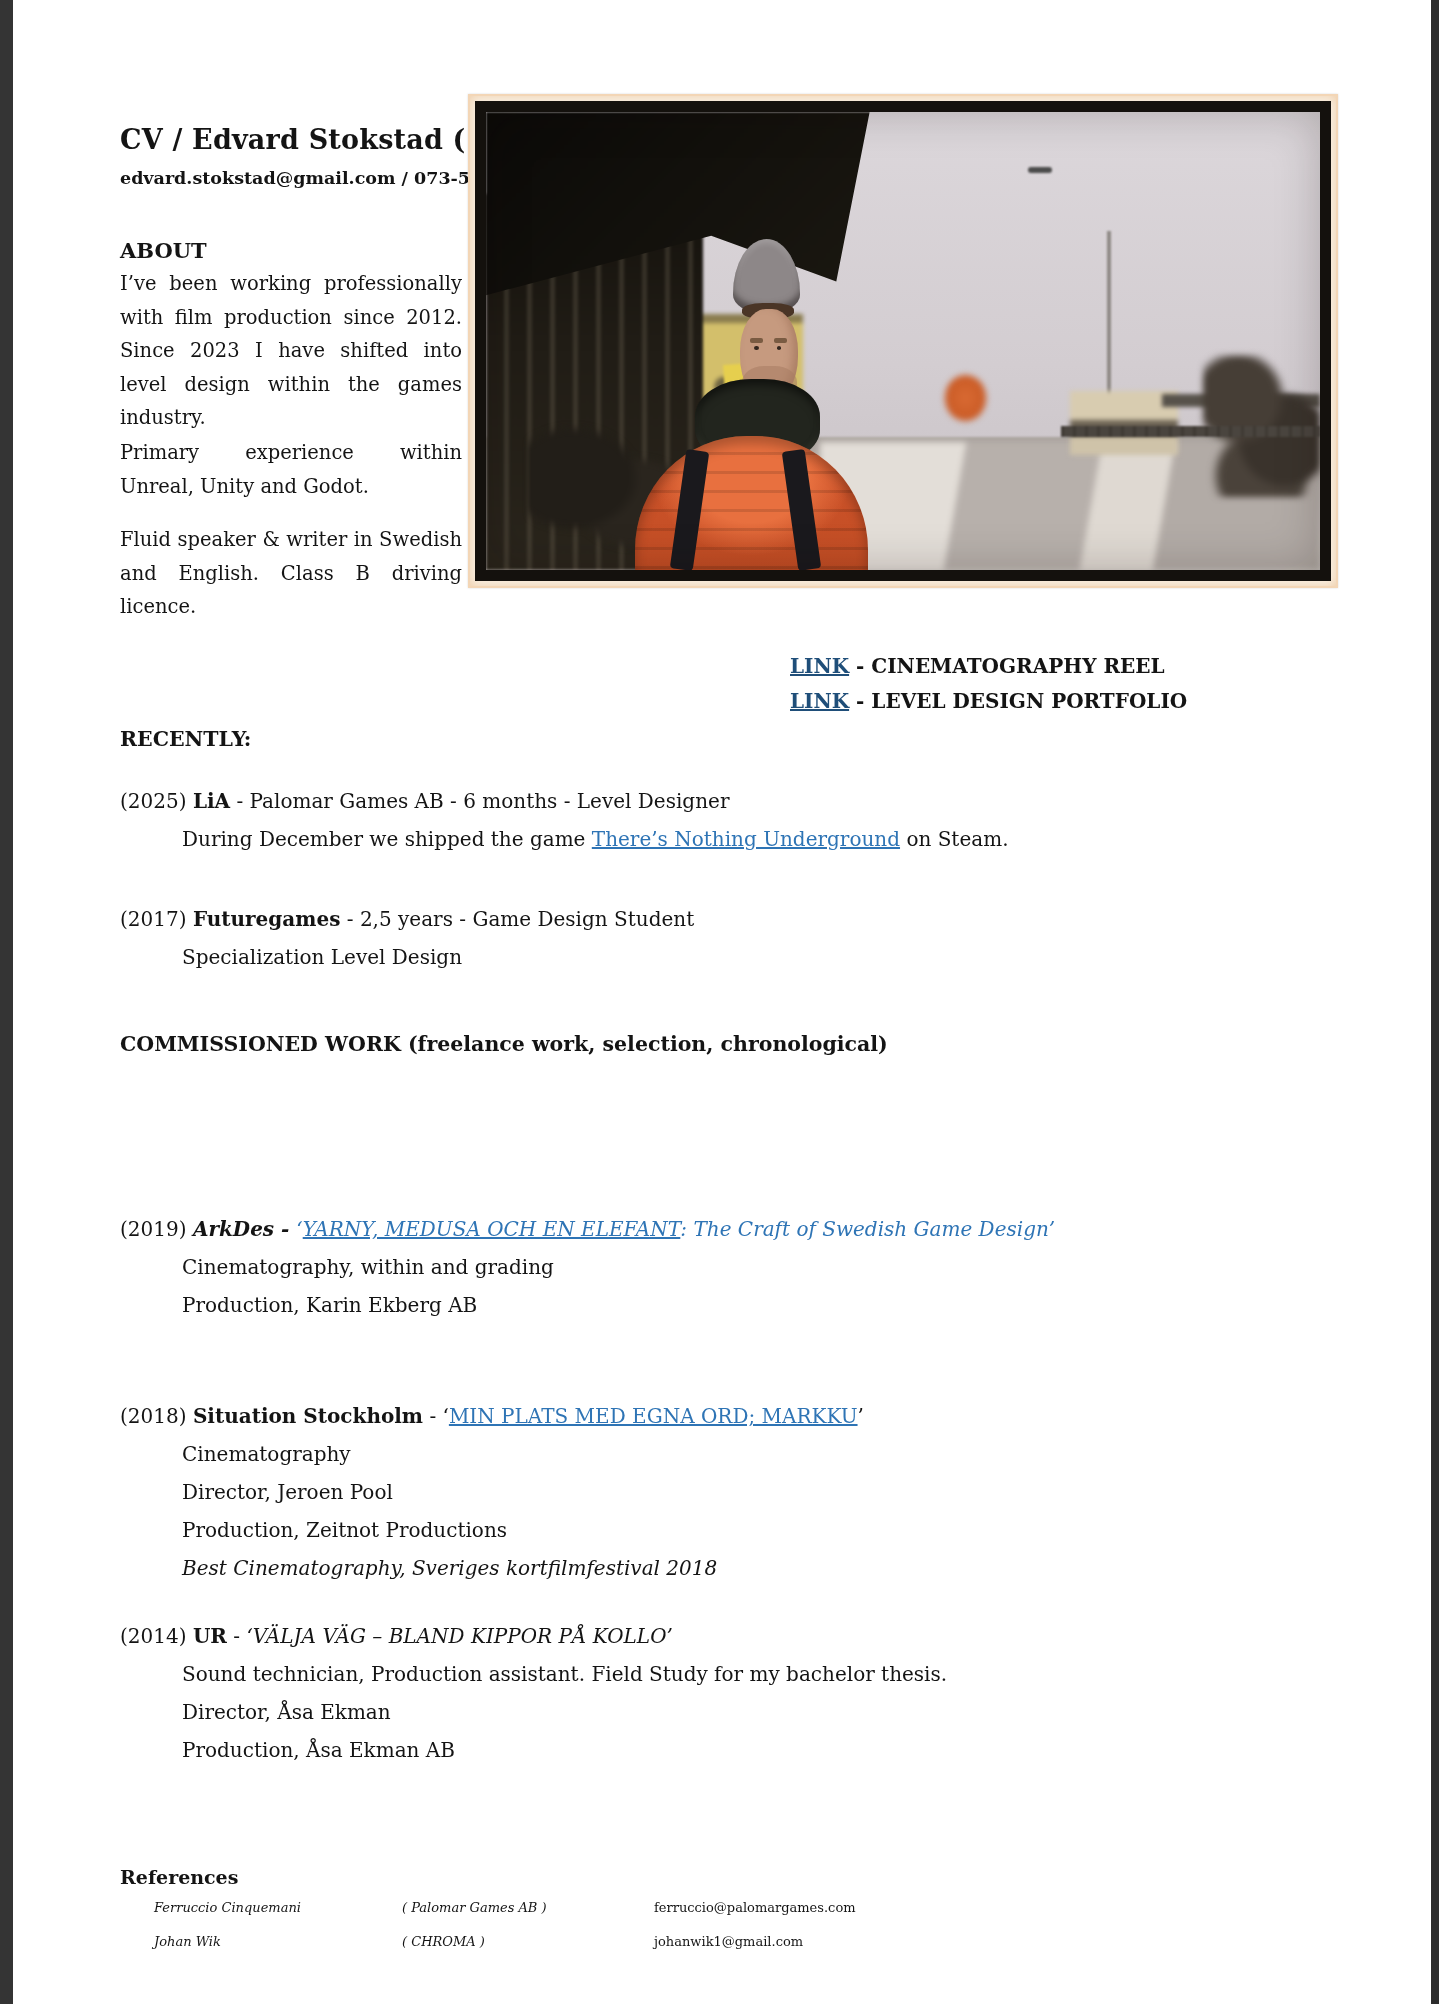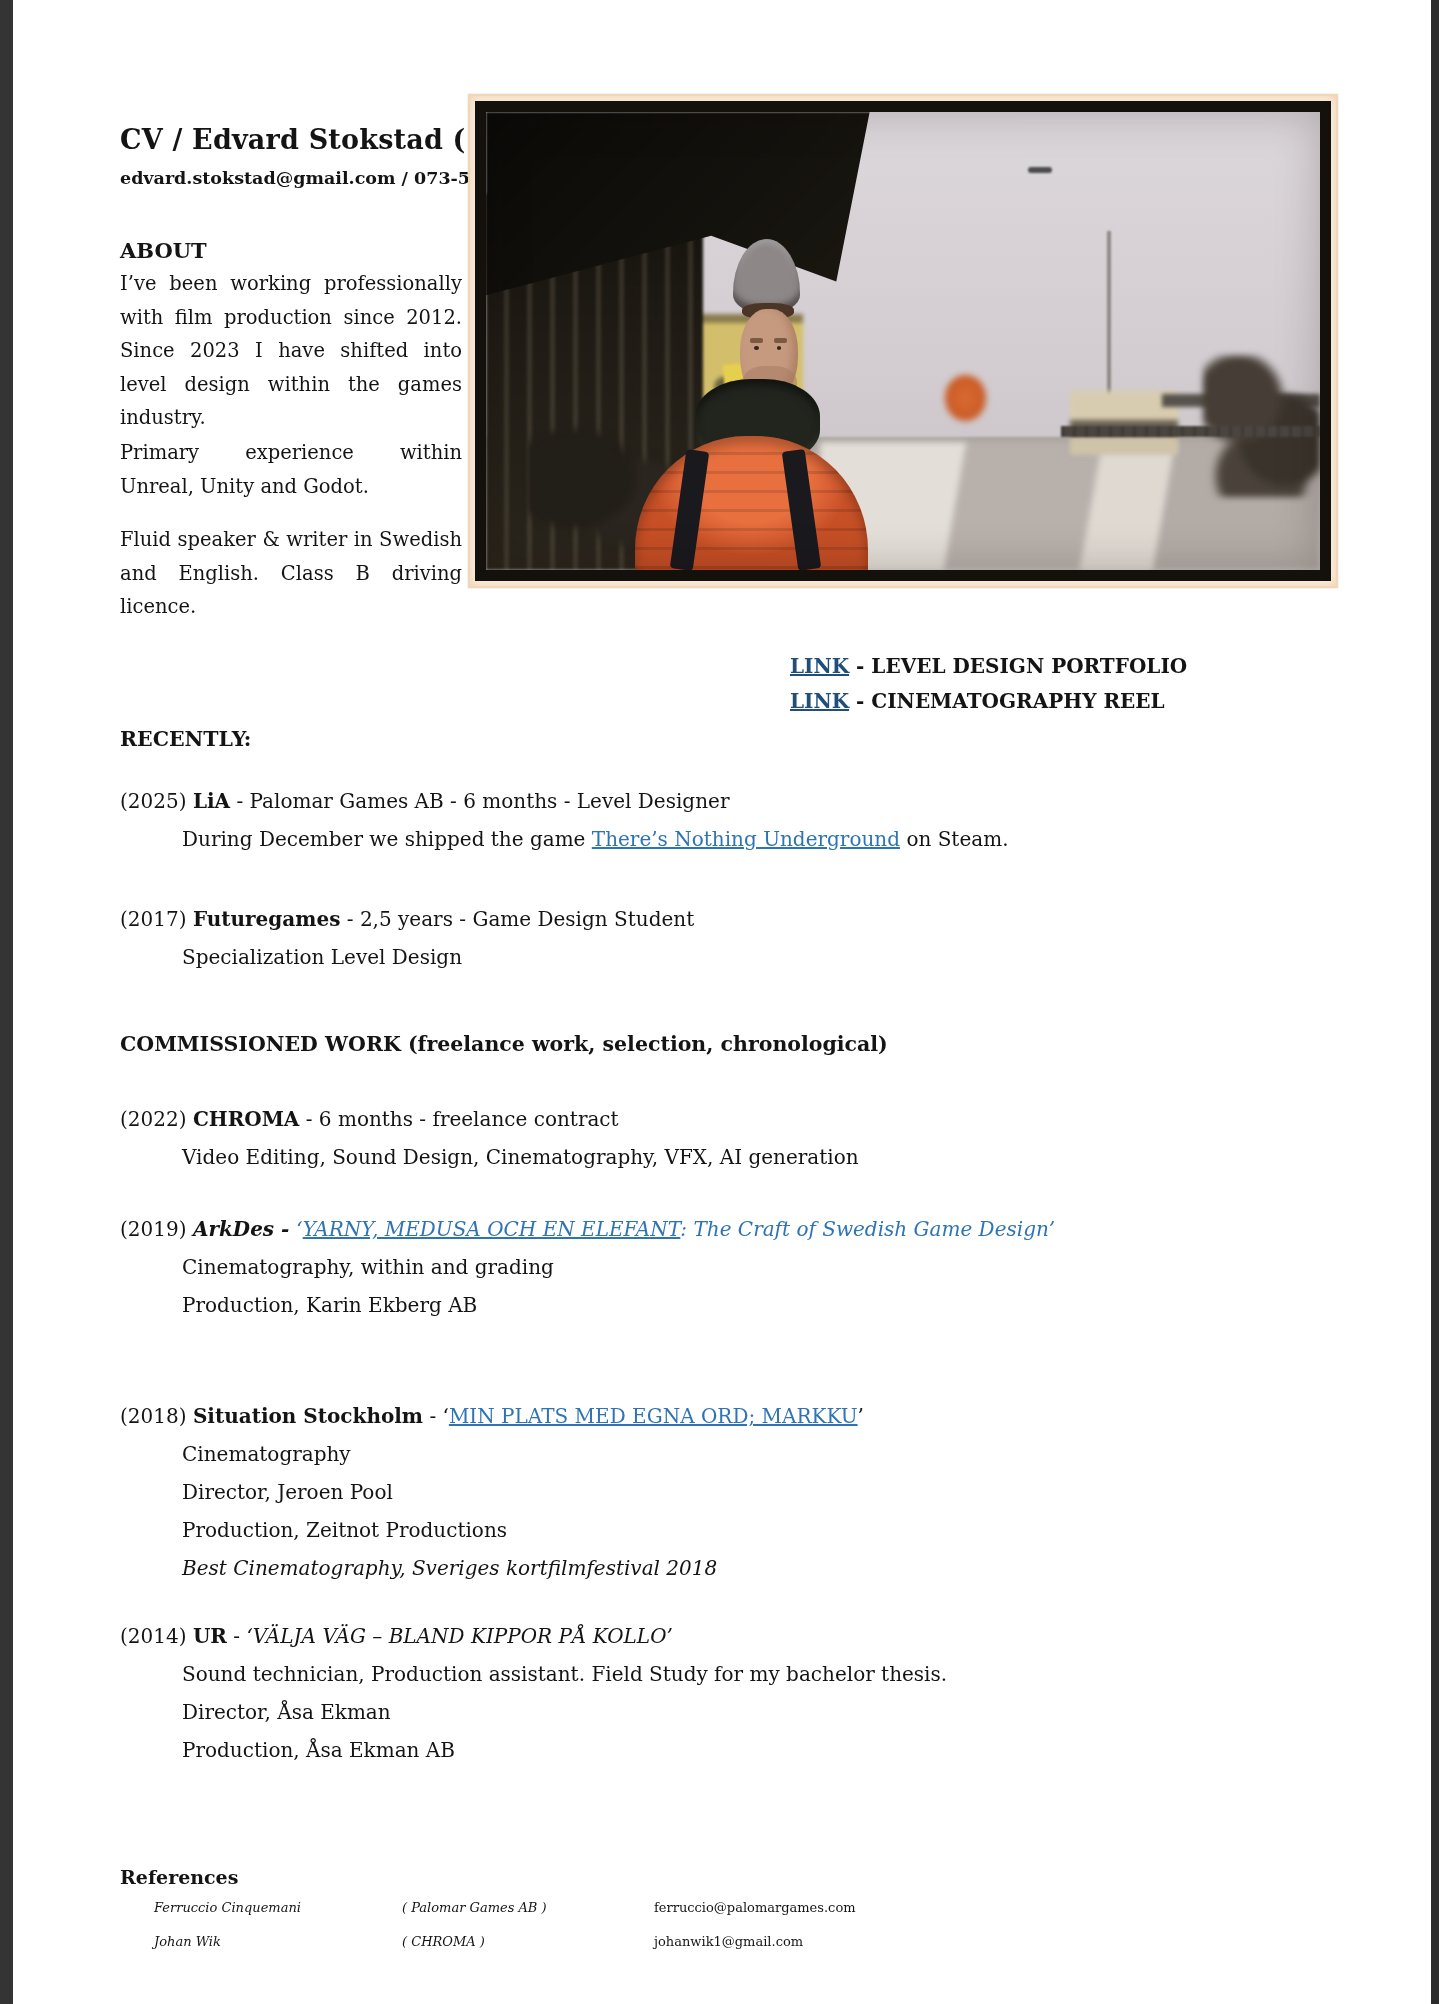--- a/index.html
+++ b/index.html
@@ -148,42 +148,38 @@
           <div class="jacket"></div>
           <div class="strap l"></div>
           <div class="strap r"></div>
         </div>
         <div class="vignette"></div>
       </div>
     </div>
   </div>
 
   <div class="abs links-block">
+    <div><a class="link-navy">LINK</a><span> - CINEMATOGRAPHY REEL</span></div>
     <div><a class="link-navy">LINK</a><span> - LEVEL DESIGN PORTFOLIO</span></div>
-    <div><a class="link-navy">LINK</a><span> - CINEMATOGRAPHY REEL</span></div>
   </div>
 
   <div class="abs h-recently">RECENTLY:</div>
 
   <div class="abs entry e2025">
     <div class="eline"><span>(2025) </span><span class="b">LiA</span><span> - Palomar Games AB - 6 months - Level Designer</span></div>
     <div class="eline indent"><span>During December we shipped the game </span><a class="blue-link">There’s Nothing Underground</a><span> on Steam.</span></div>
   </div>
 
   <div class="abs entry e2023">
     <div class="eline"><span>(2017) </span><span class="b">Futuregames</span><span> - 2,5 years - Game Design Student</span></div>
     <div class="eline indent">Specialization Level Design</div>
   </div>
 
   <div class="abs h-comm">COMMISSIONED WORK (freelance work, selection, chronological)</div>
 
-  <div class="abs entry e2022">
-    <div class="eline"><span>(2022) </span><span class="b">CHROMA</span><span> - 6 months - freelance contract</span></div>
-    <div class="eline indent">Video Editing, Sound Design, Cinematography, VFX, AI generation</div>
-  </div>
 
   <div class="abs entry e2019">
     <div class="eline"><span>(2019) </span><span class="bi">ArkDes - </span><span class="blue-it">‘</span><a class="blue-link it">YARNY, MEDUSA OCH EN ELEFANT</a><span class="blue-it">: The Craft of Swedish Game Design’</span></div>
     <div class="eline indent">Cinematography, within and grading</div>
     <div class="eline indent">Production, Karin Ekberg AB</div>
   </div>
 
   <div class="abs entry e2018">
     <div class="eline"><span>(2018) </span><span class="b">Situation Stockholm</span><span> - ‘</span><a class="blue-link">MIN PLATS MED EGNA ORD; MARKKU</a><span>’</span></div>
     <div class="eline indent">Cinematography</div>

